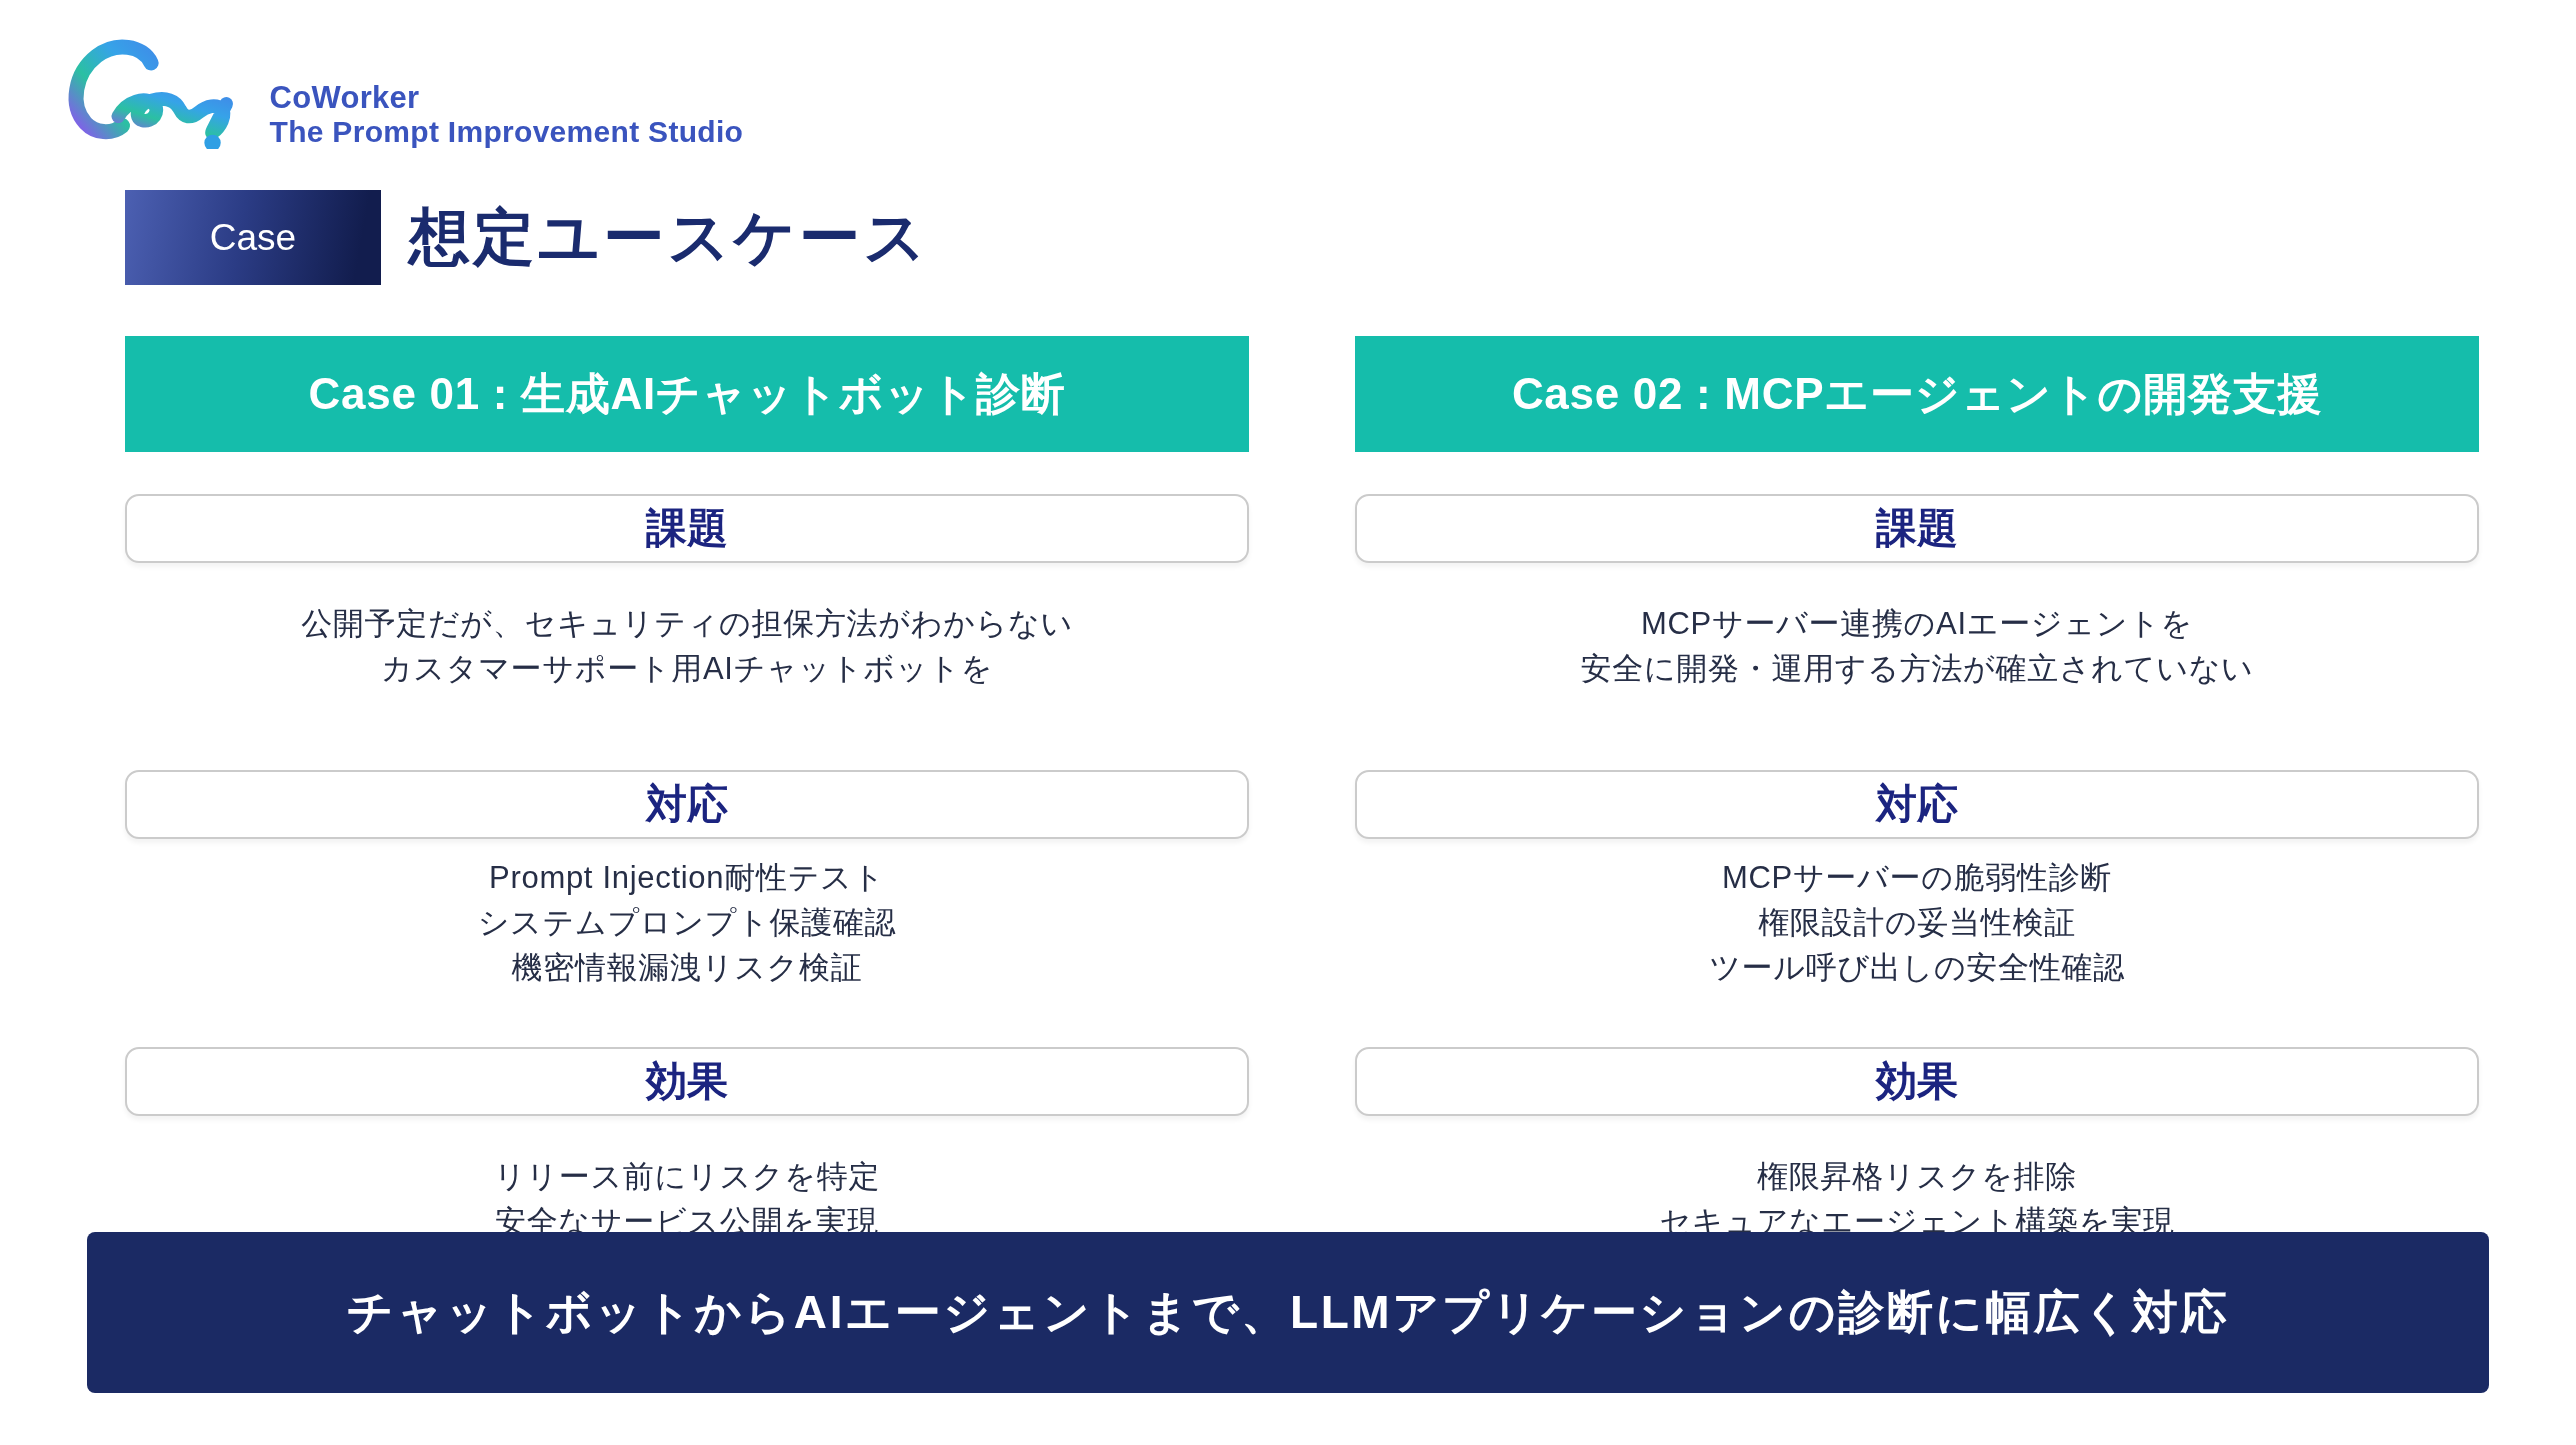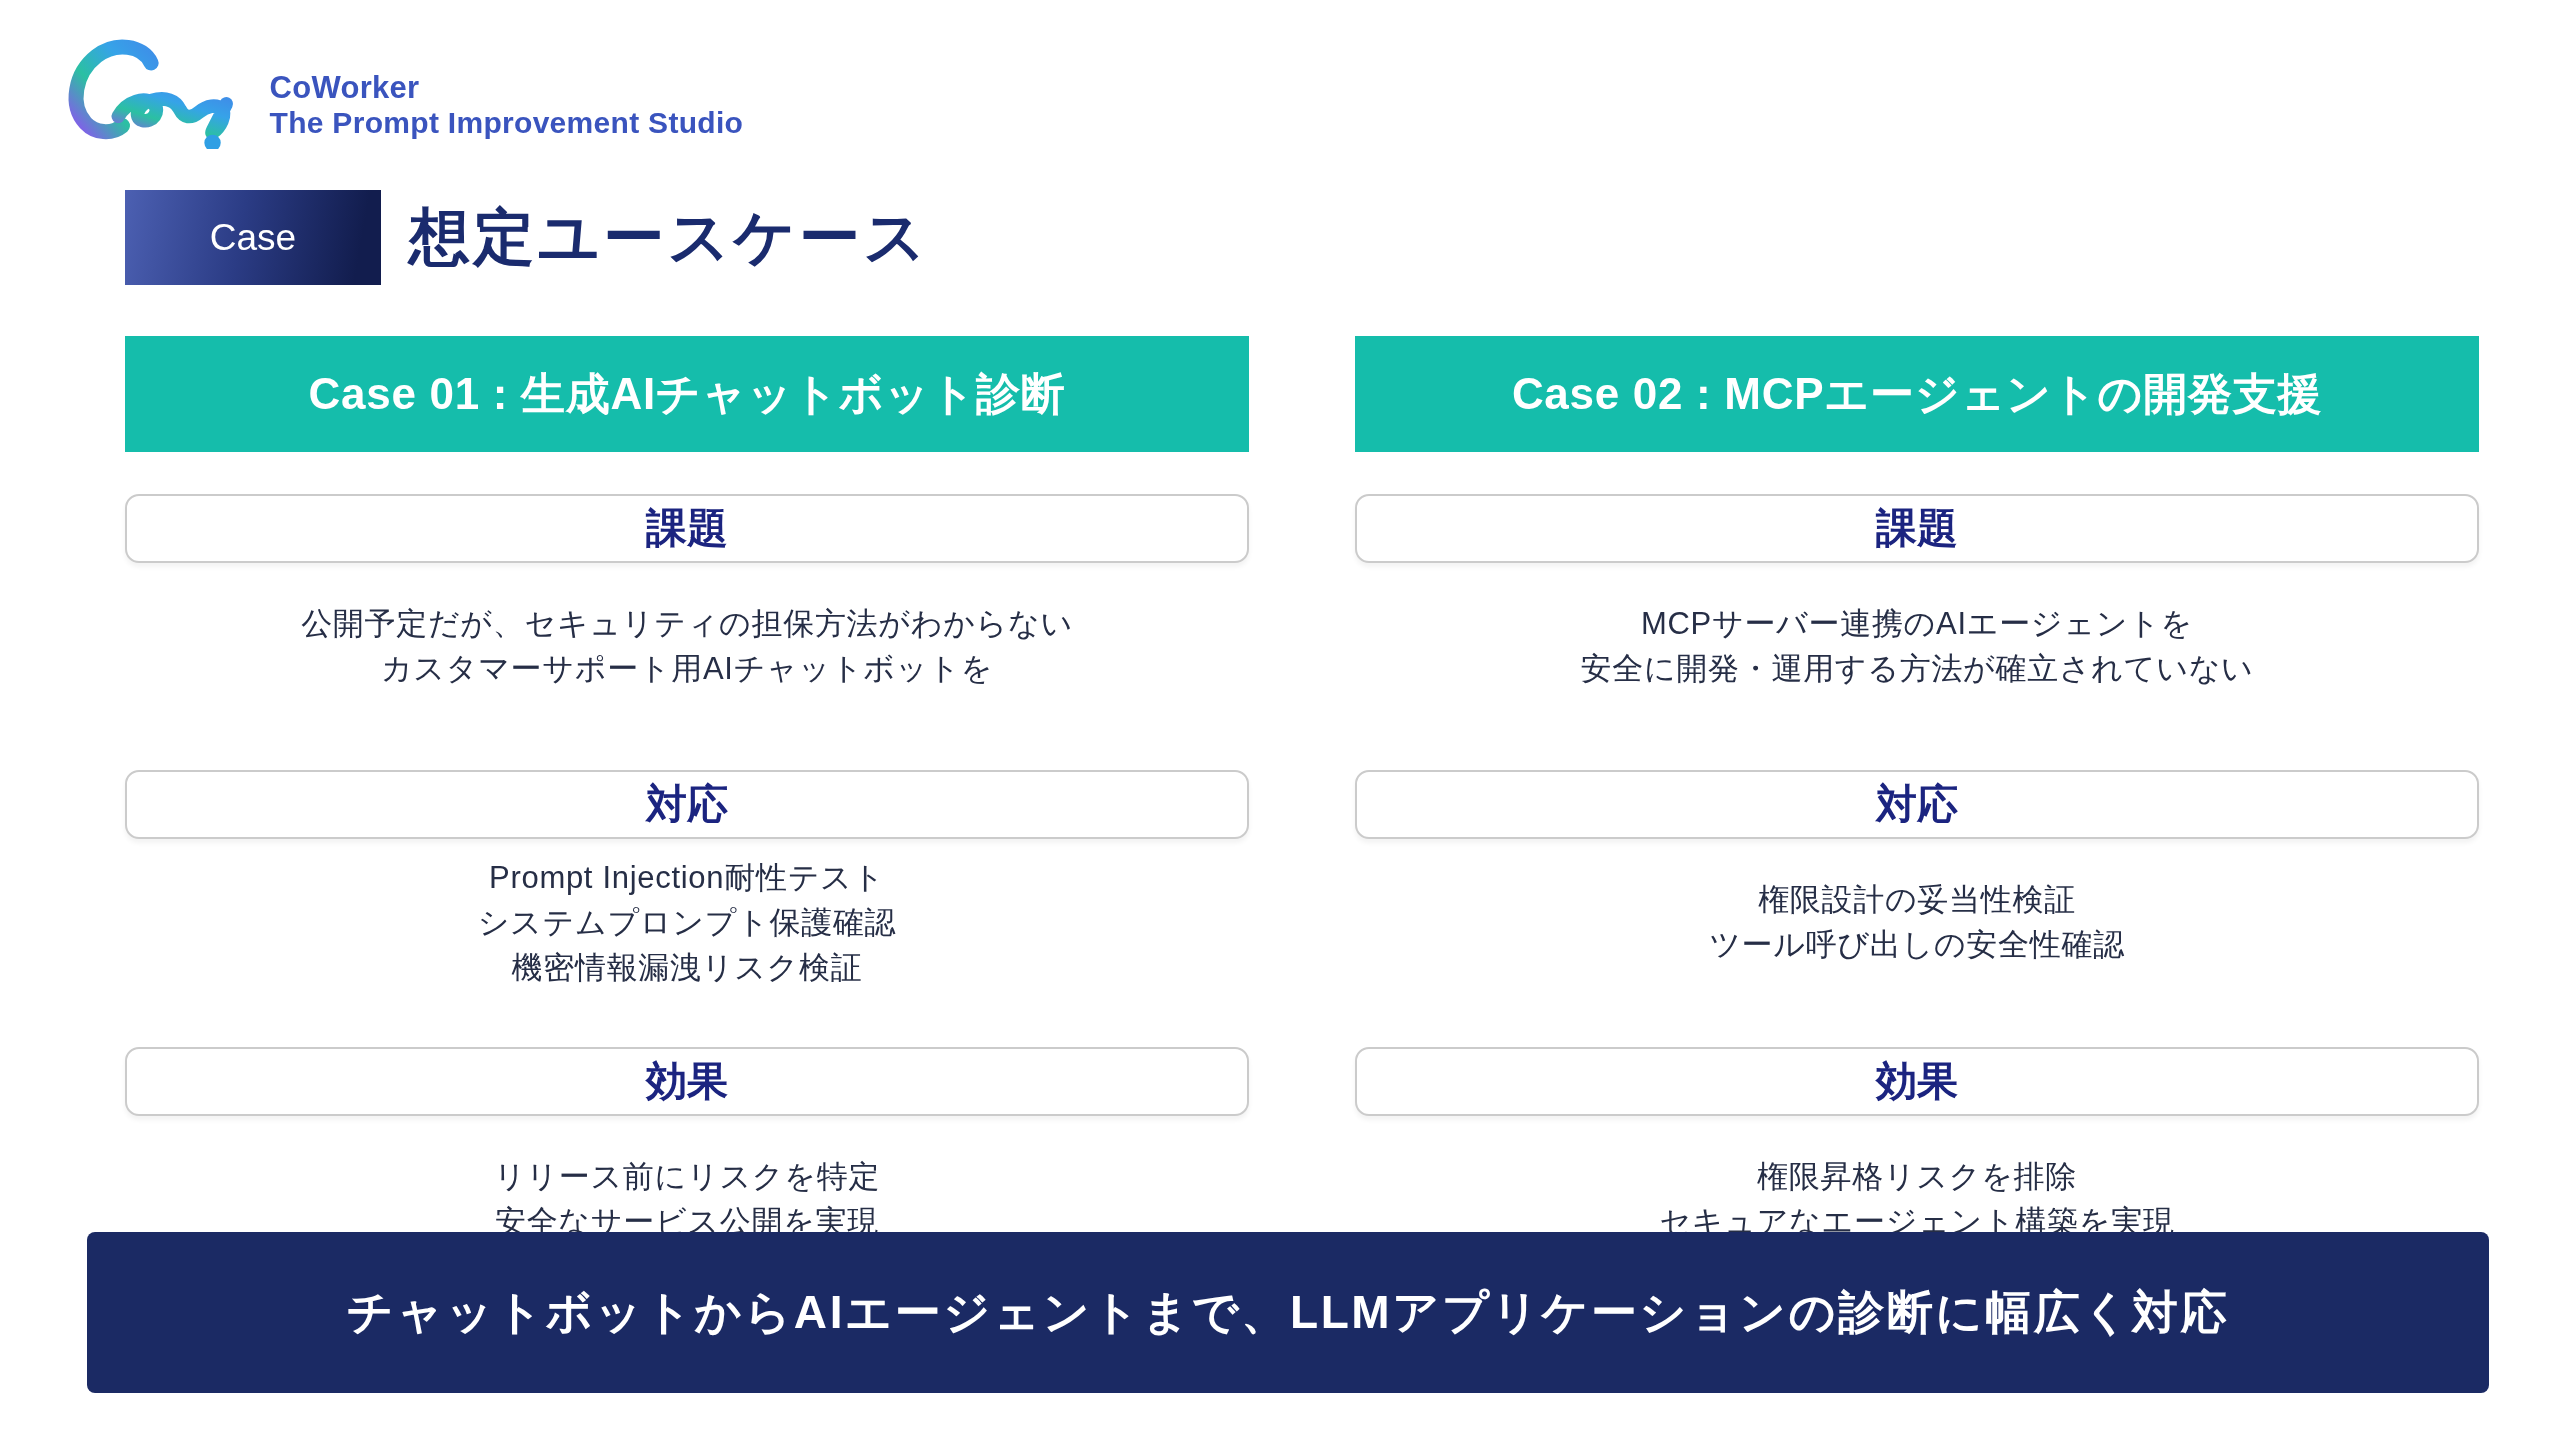--- a/index.html
+++ b/index.html
@@ -8,21 +8,21 @@
     background:#ffffff;
     font-family:"Liberation Sans","DejaVu Sans",sans-serif;
     -webkit-font-smoothing:antialiased;
   }
   .slide {
     position:relative; width:2576px; height:1446px;
     background:var(--bg,#ffffff); overflow:hidden;
   }
 
   
-  .logo { position:absolute; left:50px; top:33px; display:flex; align-items:center; }
+  .logo { position:absolute; left:50px; top:33px; display:flex; align-items:flex-end; }
   .logo-mark { width:205px; height:116px; display:block; }
   .logo-text { margin-left:14.5px; margin-top:29px; color:var(--logo_blue,#3A54BE); font-weight:bold; }
   .brand   { font-size:31px; line-height:1.12; letter-spacing:0.3px; }
   .tagline { font-size:30px; line-height:1.12; letter-spacing:0.3px; }
 
   
   .title-row { position:absolute; left:125px; top:190px; display:flex; align-items:center; }
   .case-badge {
     width:256px; height:95px;
     background:linear-gradient(100deg, var(--badge_start,#4C60B2) 0%, #2B3C85 45%, var(--badge_end,#121D4E) 90%);
@@ -136,20 +136,21 @@
     </div>
     <div class="body-block body-issue">
       <div>MCPサーバー連携のAIエージェントを</div>
       <div>安全に開発・運用する方法が確立されていない</div>
     </div>
 
     <div class="label-box">
       <span>対応</span>
     </div>
     <div class="body-block body-action">
+      <div>MCPサーバーの脆弱性診断</div>
       <div>権限設計の妥当性検証</div>
       <div>ツール呼び出しの安全性確認</div>
     </div>
 
     <div class="label-box">
       <span>効果</span>
     </div>
     <div class="body-block body-effect">
       <div>権限昇格リスクを排除</div>
       <div>セキュアなエージェント構築を実現</div>

